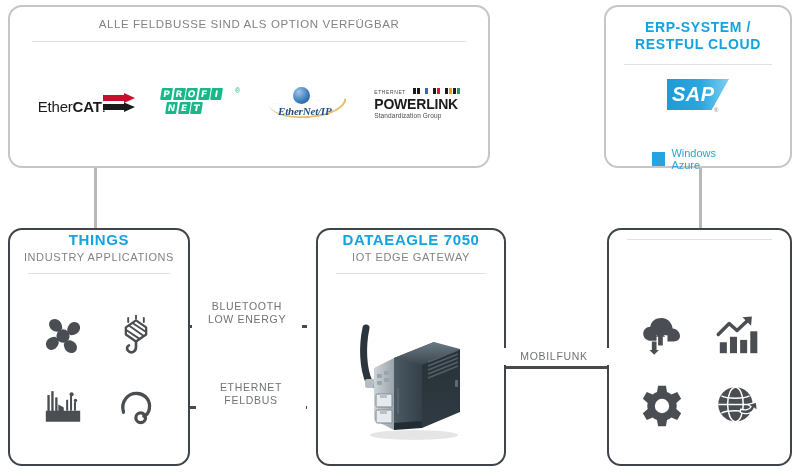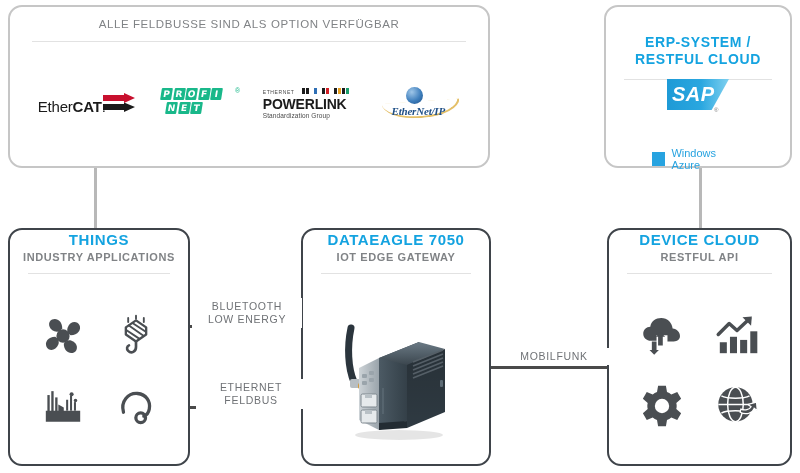--- a/index.html
+++ b/index.html
@@ -99,46 +99,46 @@
     position:absolute;left:0;top:8px;font-size:14px;font-weight:bold;
     color:#1b1b1b;letter-spacing:-.2px;
   }
   .plink .small{
     position:absolute;left:0;top:24px;font-size:6.5px;color:#4a4a4a;letter-spacing:.1px;
   }
 
   
   #erp{left:604px;top:5px;width:188px;height:163px;}
   #erp .card-title{font-size:14px;}
-  #erp .card-head{padding-top:27px;}
+  #erp .card-head{padding-top:12px;}
   #erp .rule{margin-top:12px;}
   .sap-logo{
     position:absolute;left:50%;top:72px;transform:translateX(-50%);
     width:62px;height:31px;
     background:linear-gradient(90deg,#1e9ad6 0%,#2aa7e0 55%,#7fd0ef 100%);
     clip-path:polygon(0 0,100% 0,72% 100%,0 100%);
     color:#ffffff;font-weight:bold;font-size:20px;letter-spacing:.5px;
     display:flex;align-items:center;padding-left:5px;box-sizing:border-box;
     font-style:italic;
   }
   .sap-reg{position:absolute;left:50%;top:100px;margin-left:16px;font-size:6px;color:#7a7a7a;}
   .azure{
     position:absolute;left:50%;top:128px;transform:translateX(-50%);
     display:flex;align-items:center;gap:6px;margin-top:12px;
   }
   .azure .sq{width:14px;height:14px;background:#27a3e0;}
   .azure .txt{font-size:11px;color:#27a3e0;}
 
   
   #things{left:8px;top:228px;width:182px;height:238px;}
-  #gateway{left:301px;top:228px;width:190px;height:238px;}
+  #gateway{left:316px;top:228px;width:190px;height:238px;}
   #devcloud{left:607px;top:228px;width:185px;height:238px;}
 
   #things .card-title,#gateway .card-title,#devcloud .card-title{font-size:15px;}
-  #things .card-sub,#gateway .card-sub,#devcloud .card-sub{font-size:11px;font-weight:bold;}
+  #things .card-sub,#gateway .card-sub,#devcloud .card-sub{font-size:11px;}
   #things .card-head,#gateway .card-head,#devcloud .card-head{padding-top:1px;}
   #things .rule,#gateway .rule,#devcloud .rule{margin-top:9px;}
 
   .icon-grid{
     position:absolute;left:0;top:78px;width:100%;
     display:grid;grid-template-columns:1fr 1fr;row-gap:14px;
     justify-items:center;align-items:center;padding:0 16px;box-sizing:border-box;
   }
   .ic{width:56px;height:56px;display:flex;align-items:center;justify-content:center;}
   .ic svg{display:block;}
@@ -198,20 +198,28 @@
               <span class="pn-cell">R</span>
               <span class="pn-cell">O</span>
               <span class="pn-cell">F</span>
               <span class="pn-cell">I</span>
           </div>
           <div class="pn-row r2">
             <span class="pn-cell">N</span>
               <span class="pn-cell">E</span>
               <span class="pn-cell">T</span>
           </div>
+        </div>
+      </div>
+
+      <div class="logo">
+        <div class="enip">
+          <div class="swoosh"></div>
+          <div class="globe"></div>
+          <div class="txt"><span>EtherNet/IP</span></div>
         </div>
       </div>
 
       <div class="logo">
         <div class="plink">
           <div class="eth">ETHERNET</div>
           <div class="bars">
             <i style="background:#1b1b1b"></i>
               <i style="background:#1b1b1b"></i>
               <i style="background:#ffffff"></i>
@@ -220,28 +228,20 @@
               <i style="background:#1b1b1b"></i>
             <i style="background:#d21f26"></i>
               <i style="background:#ffffff"></i>
               <i style="background:#1b1b1b"></i>
             <i style="background:#e8a01f"></i>
               <i style="background:#1b1b1b"></i>
               <i style="background:#1b9e6b"></i>
           </div>
           <div class="big">POWERLINK</div>
           <div class="small">Standardization Group</div>
-        </div>
-      </div>
-
-      <div class="logo">
-        <div class="enip">
-          <div class="swoosh"></div>
-          <div class="globe"></div>
-          <div class="txt"><span>EtherNet/IP</span></div>
         </div>
       </div>
 
     </div>
   </div>
 
   <div class="card lite" id="erp">
     <div class="card-head">
       <div class="card-title">ERP-SYSTEM /</div>
       <div class="card-title">RESTFUL CLOUD</div>
@@ -379,24 +379,20 @@
         <path d="M62 86 L62 112" stroke="#5d6b75" stroke-width="1.4"></path>
 
         <rect x="119" y="78" width="3" height="7" rx="1" fill="#5d6b75"></rect>
 
         <path d="M58 121 L86 119 L86 126 L58 128 Z" fill="#232c33"></path>
       </svg>
     </div>
   </div>
 
   <div class="card dark" id="devcloud">
-    <div class="card-head">
-      <div class="card-title">DEVICE CLOUD</div>
-      <div class="card-sub">RESTFUL  API</div>
-    </div>
     <div class="rule"></div>
 
     <div class="icon-grid">
 
       <div class="ic">
         <svg width="50" height="50" viewBox="0 0 64 64" fill="#4a4e52">
           <path d="M18 38 C12 38 8 34 8 29 C8 24 12 20 17 20 C18 13 24 9 31 9 C39 9 45 15 45.6 22.5
                    C51 23 55 27 55 32 C55 36 52 39 47 39 L39 39 L39 31 L25 31 L25 38 Z"></path>
           <path d="M30 27 L36 33 L33 33 L33 44 L27 44 L27 33 L24 33 Z"></path>
           <path d="M22 56 L16 50 L19 50 L19 39 L25 39 L25 50 L28 50 Z"></path>

